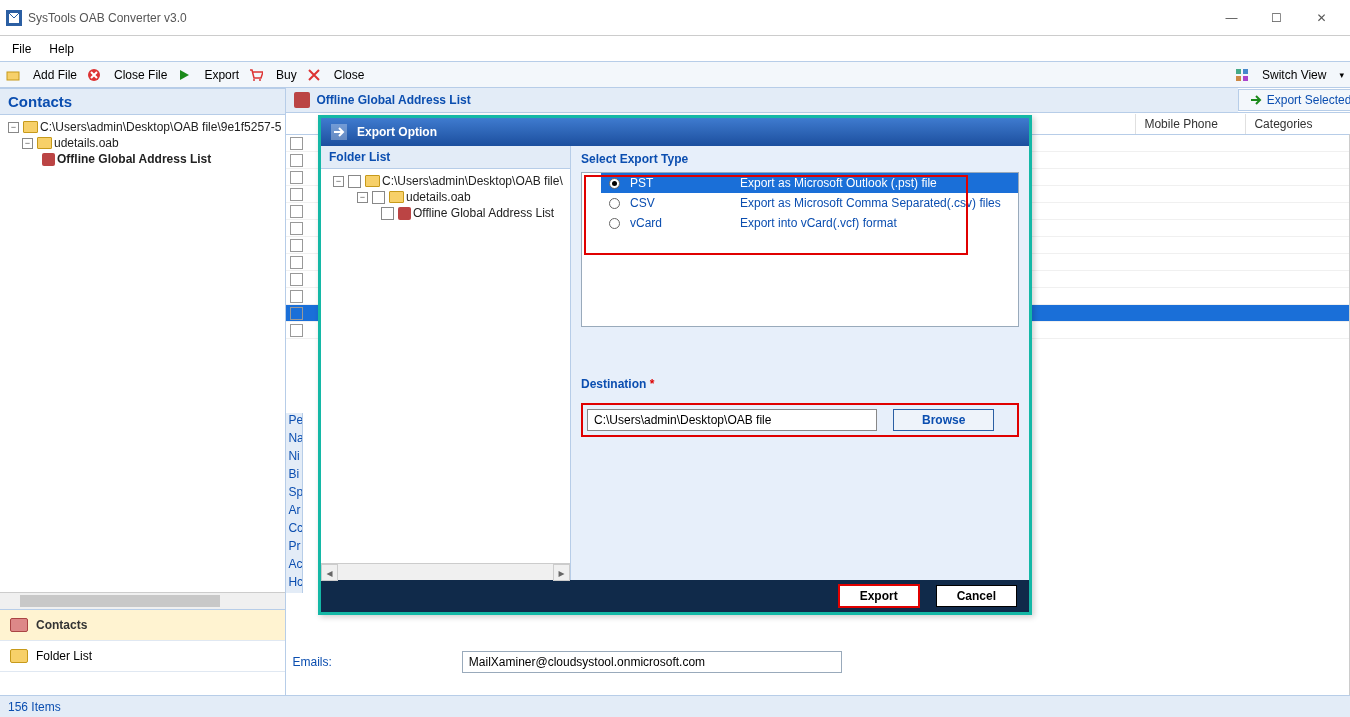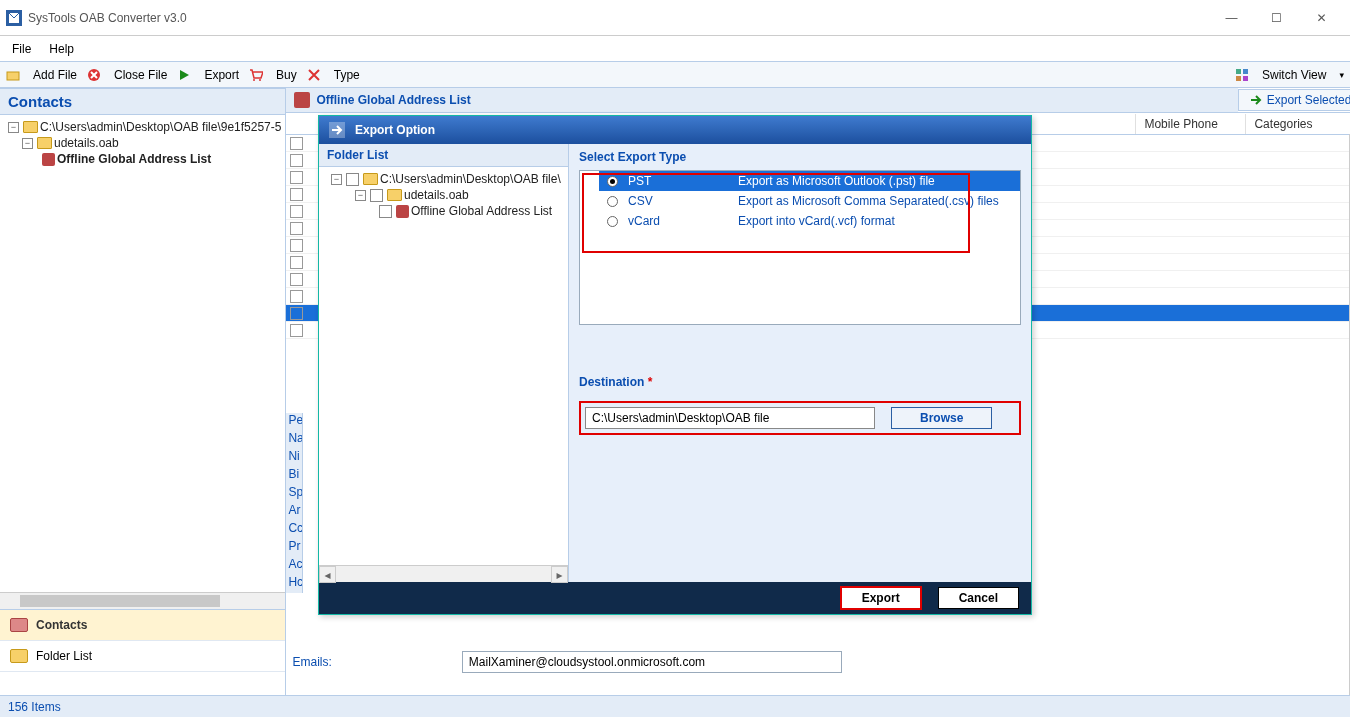--- a/index.html
+++ b/index.html
@@ -44,21 +44,21 @@
 .content-area{flex:1;position:relative;overflow:hidden;}
 
 .bg-rows{position:absolute;left:0;right:17px;top:0;}
 .bg-row{height:17px;border-bottom:1px solid #f0f0f0;display:flex;align-items:center;}
 .bg-row .cb{width:13px;height:13px;border:1px solid #999;margin-left:4px;}
 .bg-row.sel{background:#1a6fd8;}
 .emails-row{position:absolute;left:0;right:17px;top:516px;display:flex;align-items:center;gap:10px;}
 .emails-lbl{color:#0b4eb0;margin-left:6px;}
 .emails-box{border:1px solid #9ab;padding:3px 6px;width:380px;margin-left:120px;background:#fff;}
 
-.dialog { position: absolute; left: 318px; top: 115px; width: 714px; height: 500px; background: #e7effa; border: 1px solid #14b8a6; box-shadow: 2px 2px 6px rgba(0,0,0,0.2); z-index: 50; }
+.dialog { position: absolute; left: 318px; top: 115px; width: 714px; height: 500px; background: #e7effa; border: 3px solid #14b8a6; box-shadow: 2px 2px 6px rgba(0,0,0,0.2); z-index: 50; }
 .dialog-title { height: 28px; background: linear-gradient(#3f7bcf,#1c4f9e); color: #fff; display: flex; align-items: center; padding: 0 10px; gap: 10px; font-weight: bold; }
 .dialog-title .dlg-icon { width: 16px; height: 16px; }
 .dialog-body { display: flex; height: calc(100% - 28px - 32px); }
 .dlg-left { width: 250px; border-right: 1px solid #b7cde8; background: #fff; display: flex; flex-direction: column; }
 .dlg-left .hdr { background: #e3ecf7; color: #0b4eb0; font-weight: bold; padding: 4px 8px; border-bottom: 1px solid #b7cde8; }
 .dlg-tree { flex: 1; padding: 4px 2px; overflow: hidden;}
 .dlg-tree .tree-row { padding-left: 10px; }
 .dlg-tree .tree-row.lvl1 { padding-left: 34px; }
 .dlg-tree .tree-row.lvl2 { padding-left: 58px; }
 .dlg-tree .tree-row .cb{width:13px;height:13px;border:1px solid #888;margin-right:2px;}
@@ -135,21 +135,21 @@
         <path d="M1 2h2l2 8h7l2-6H4" fill="none" stroke="#d33" stroke-width="1.5"></path>
         <circle cx="5" cy="12" r="1" fill="#d33"></circle>
         <circle cx="11" cy="12" r="1" fill="#d33"></circle>
       </svg>
     <span>Buy</span>
   </div>
   <div class="tb-item">
     <svg class="tb-icon" viewBox="0 0 14 14">
         <path d="M2 2l10 10M12 2L2 12" stroke="#d33" stroke-width="2"></path>
       </svg>
-    <span>Type</span>
+    <span>Close</span>
   </div>
   <div class="spacer"></div>
   <div class="tb-item">
     <svg class="tb-icon" viewBox="0 0 14 14">
         <rect x="1" y="1" width="5" height="5" fill="#4a8"></rect>
         <rect x="8" y="1" width="5" height="5" fill="#48c"></rect>
         <rect x="1" y="8" width="5" height="5" fill="#c84"></rect>
         <rect x="8" y="8" width="5" height="5" fill="#a4c"></rect>
       </svg>
     <span>Switch View</span>

